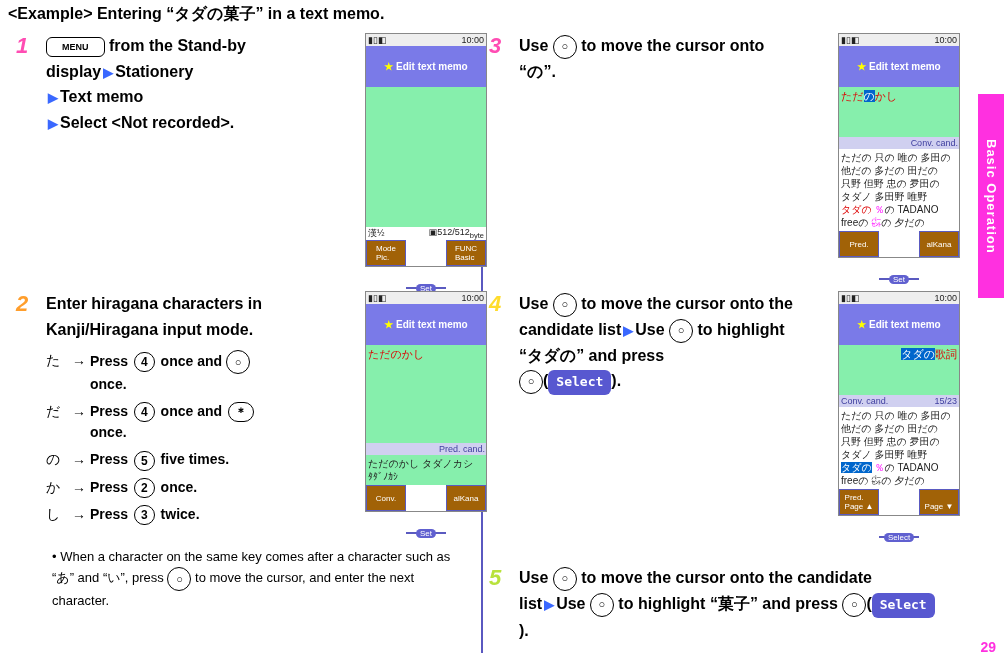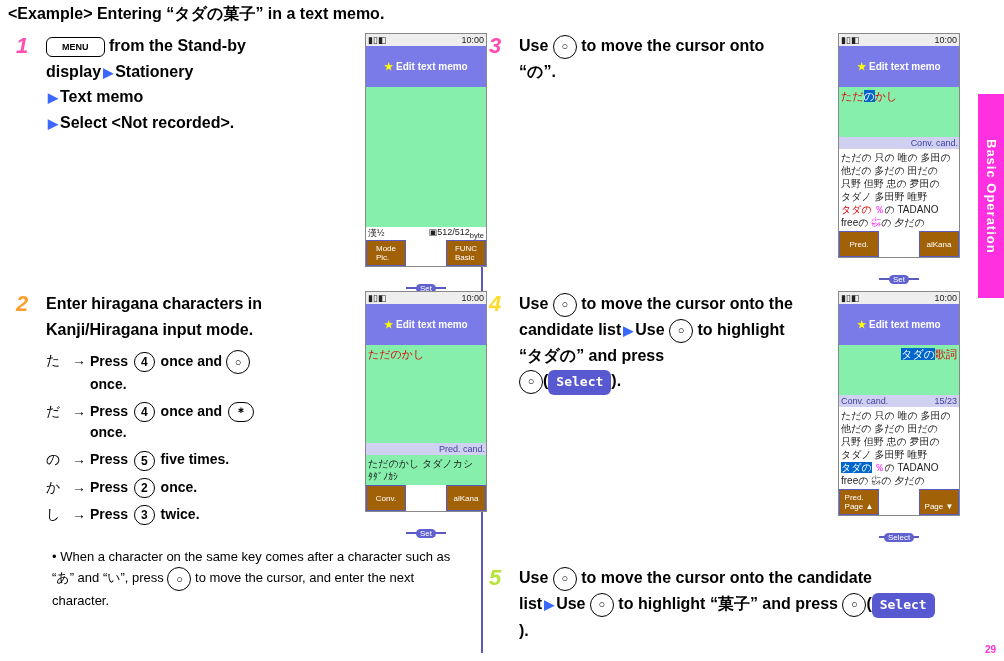--- a/index.html
+++ b/index.html
@@ -1,19 +1,19 @@
 <!DOCTYPE html>
 <html><head>
 <meta charset="utf-8">
 <style>
   * { margin:0; padding:0; box-sizing:border-box; font-family: Arial, sans-serif; }
   body { background:#fff; width:1004px; height:661px; position:relative; }
   .header { font-weight:bold; font-size:16px; padding:4px 8px; }
   .side-tab { position:absolute; right:0; top:94px; width:26px; height:204px; background:#ff30e0; color:#fff; writing-mode:vertical-rl; text-orientation:mixed; font-size:13px; font-weight:bold; display:flex; align-items:center; justify-content:center; letter-spacing:1px; }
-  .pagefoot { position:absolute; right:8px; bottom:6px; font-size:10px; color:#ff30e0; font-weight:bold; }
+  .pagefoot { position:absolute; right:8px; bottom:6px; font-size:14px; color:#ff30e0; font-weight:bold; }
   .columns { display:flex; gap:0; padding:4px 30px 0 18px; }
   .col { width:455px; position:relative; }
   .divider { width:2px; background:#5a58c0; margin:0 8px; height:620px; }
   .step { position:relative; margin-bottom:28px; }
   .stepnum { position:absolute; left:-2px; top:0; width:20px; height:22px; font-size:22px; font-weight:bold; font-style:italic; }
   .s1 .stepnum{color:#ff4db3;} .s2 .stepnum{color:#ff9e2c;} .s3 .stepnum{color:#ff4db3;}
   .s4 .stepnum{color:#ffdc2c;} .s5 .stepnum{color:#b8e23c;}
   .steptext { margin-left:28px; font-size:16px; font-weight:bold; line-height:1.6; color:#000; max-width:300px;}
   .steptext .tri { color:#3a68ff; font-size:13px; margin:0 2px;}
   .substeps { margin:8px 0 0 28px; font-size:14px; }

